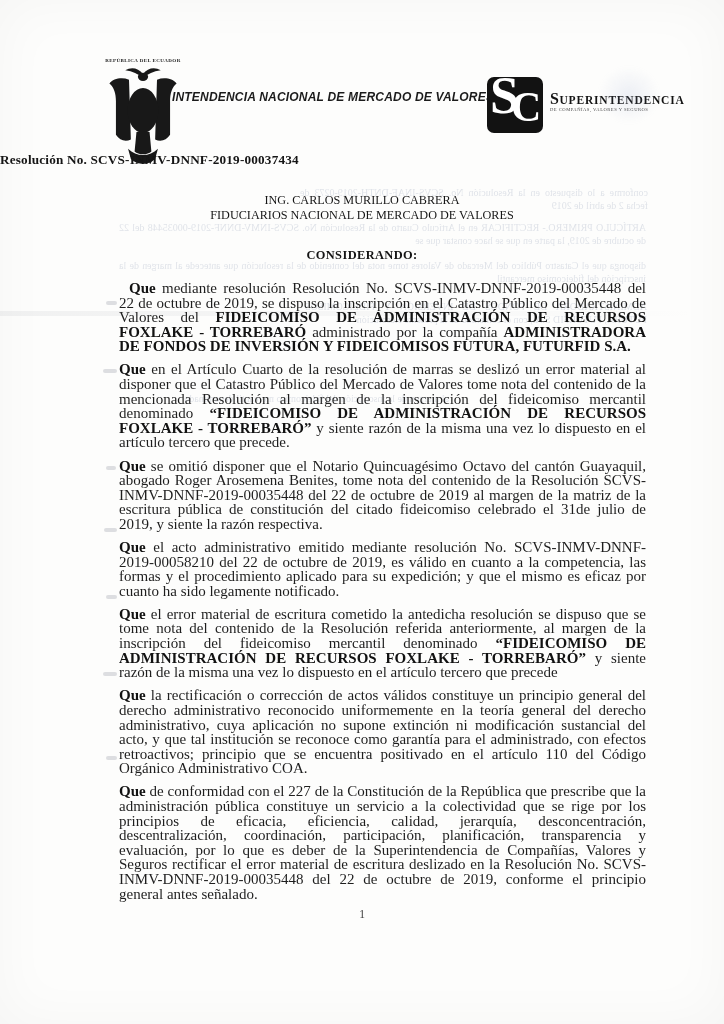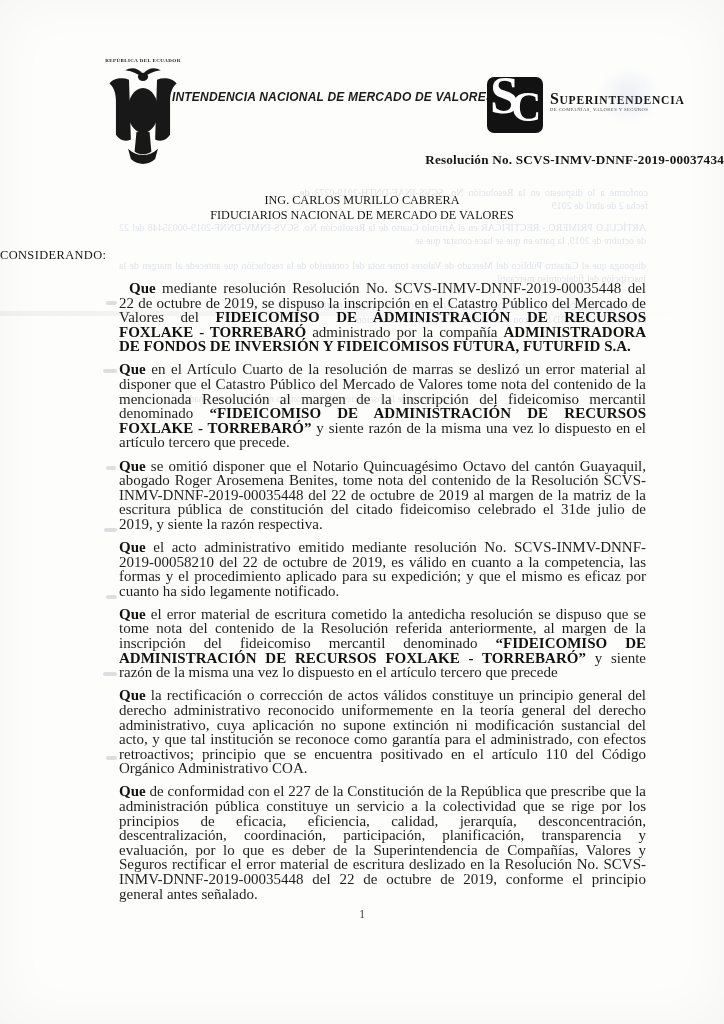--- a/index.html
+++ b/index.html
@@ -24,28 +24,28 @@
     position:absolute;left:487px;top:77px;width:56px;height:56px;
     background:#121212;border-radius:7px;
   }
   .sc-logo .s{position:absolute;left:3px;top:-7px;font-size:52px;font-weight:bold;color:#fff;line-height:1;}
   .sc-logo .c{position:absolute;left:24px;top:9px;font-size:42px;font-weight:bold;color:#fff;line-height:1;}
   .wordmark{position:absolute;left:550px;top:90px;white-space:nowrap;color:#141414;}
   .wordmark .big{font-size:16px;font-weight:bold;letter-spacing:.6px;}
   .wordmark .rest{font-size:11.5px;font-weight:bold;letter-spacing:.8px;}
   .wordmark .sub{display:block;font-size:4.6px;letter-spacing:.5px;color:#4a4a4a;margin-top:-1px;}
   .res-title{
-    position:absolute;left:0;right:0;top:152px;text-align:right;
-    font-size:13.2px;font-weight:bold;letter-spacing:.2px;color:#151515;padding-left:25px;
+    position:absolute;left:0;right:0;top:152px;text-align:left;
+    font-size:13.2px;font-weight:bold;letter-spacing:.2px;color:#151515;
   }
   .signatory{position:absolute;left:0;right:0;top:193px;text-align:center;
     font-size:12.2px;font-weight:normal;line-height:14.5px;color:#151515;}
   .heading{
-    position:absolute;left:0;right:0;top:248px;
-    font-size:12.4px;font-weight:normal;letter-spacing:.4px;color:#151515;z-index:3;
+    position:absolute;left:0;right:0;top:248px;text-align:center;
+    font-size:12.4px;font-weight:bold;letter-spacing:.4px;color:#151515;z-index:3;
   }
   
   .body{
     position:absolute;left:119px;top:281px;width:527px;z-index:2;
     font-size:15px;line-height:14.6px;text-align:justify;color:#1e1e1e;
   }
   .body p{margin:0 0 8.5px 0;}
   .body p:first-child{text-indent:10px;}
   .body .b{font-weight:bold;color:#121212;}
   .pageno{position:absolute;left:0;right:0;top:908px;text-align:center;

